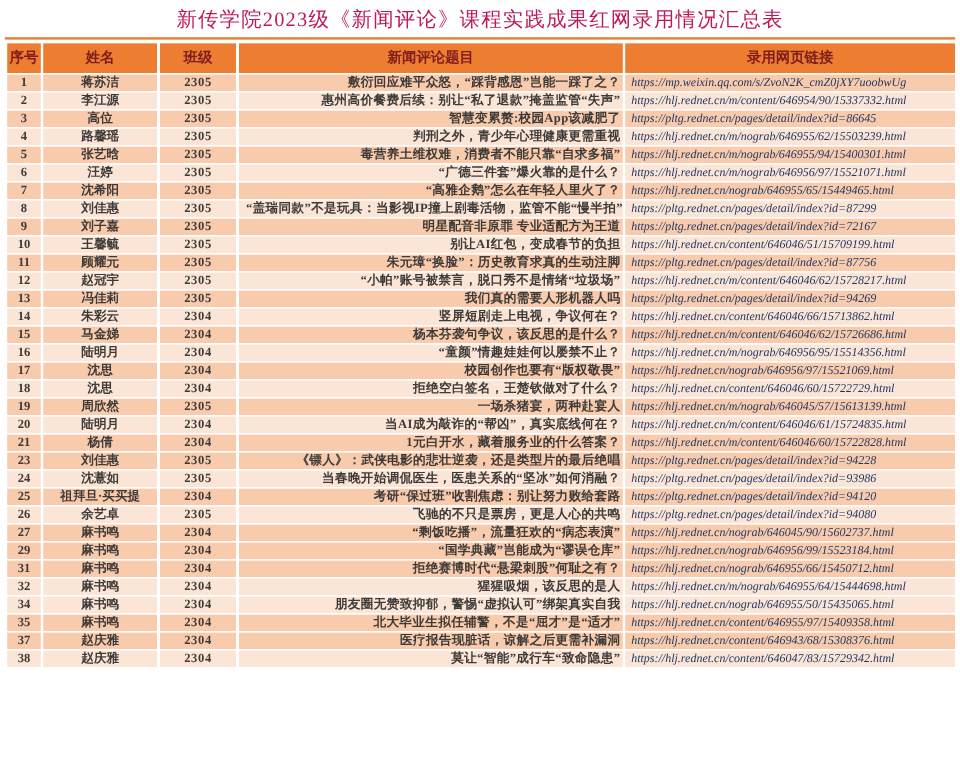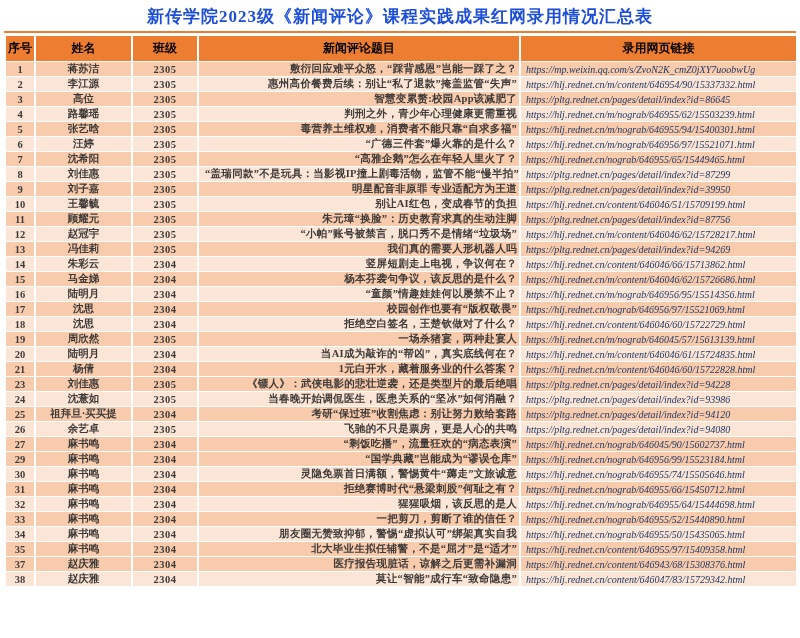--- a/index.html
+++ b/index.html
@@ -1,27 +1,27 @@
 <!DOCTYPE html>
 <html><head>
 <meta charset="utf-8">
 <style>
   html,body{margin:0;padding:0;background:#ffffff;width:800px;height:638px;overflow:hidden;
     font-family:"Liberation Serif","DejaVu Serif",serif;}
   .sheet{width:800px;height:638px;box-sizing:border-box;padding:5px 4px 2px 4px;}
   .page-title{
-    text-align:center;color:#1d4ed8;font-weight:bold;font-size:17px;
+    text-align:center;color:#be185d;font-weight:normal;font-size:17px;
     line-height:24px;letter-spacing:1px;
   }
   .title-rule{height:2px;background:#ED7D31;margin:2px 0 2px 0;}
   table{border-collapse:collapse;width:792px;table-layout:fixed;margin:0;}
   th,td{border:1px solid #ffffff;border-left-width:2px;border-right-width:2px;
     overflow:hidden;white-space:nowrap;box-sizing:border-box;}
   thead th{
-    background:#ED7D31;color:#000000;font-weight:bold;font-size:12px;
+    background:#ED7D31;color:#7f1d1d;font-weight:bold;font-size:12px;
     height:26px;text-align:center;line-height:1.15;padding:0 1px;
   }
   th.c-no{word-break:break-all;}
   tbody td{height:15px;font-size:10.5px;color:#3e3a38;padding:0 2px;}
   tr.dark td{background:#F8CBAD;}
   tr.light td{background:#FBE5D6;}
   td.cell-no,td.cell-name,td.cell-class{text-align:center;font-weight:600;}
   td.cell-class{letter-spacing:0.5px;}
   td.cell-title{text-align:right;padding-left:6px;font-weight:600;letter-spacing:0.3px;}
   td.cell-link{
@@ -110,21 +110,21 @@
           <td class="cell-name">刘佳惠</td>
           <td class="cell-class">2305</td>
           <td class="cell-title">“盖瑞同款”不是玩具：当影视IP撞上剧毒活物，监管不能“慢半拍”</td>
           <td class="cell-link">https://pltg.rednet.cn/pages/detail/index?id=87299</td>
         </tr>
         <tr class="dark">
           <td class="cell-no">9</td>
           <td class="cell-name">刘子嘉</td>
           <td class="cell-class">2305</td>
           <td class="cell-title">明星配音非原罪 专业适配方为王道</td>
-          <td class="cell-link">https://pltg.rednet.cn/pages/detail/index?id=39950</td>
+          <td class="cell-link">https://pltg.rednet.cn/pages/detail/index?id=72167</td>
         </tr>
         <tr class="light">
           <td class="cell-no">10</td>
           <td class="cell-name">王馨毓</td>
           <td class="cell-class">2305</td>
           <td class="cell-title">别让AI红包，变成春节的负担</td>
           <td class="cell-link">https://hlj.rednet.cn/content/646046/51/15709199.html</td>
         </tr>
         <tr class="dark">
           <td class="cell-no">11</td>
@@ -238,47 +238,33 @@
           <td class="cell-title">“剩饭吃播”，流量狂欢的“病态表演”</td>
           <td class="cell-link">https://hlj.rednet.cn/nograb/646045/90/15602737.html</td>
         </tr>
         <tr class="dark">
           <td class="cell-no">29</td>
           <td class="cell-name">麻书鸣</td>
           <td class="cell-class">2304</td>
           <td class="cell-title">“国学典藏”岂能成为“谬误仓库”</td>
           <td class="cell-link">https://hlj.rednet.cn/nograb/646956/99/15523184.html</td>
         </tr>
-        <tr class="light">
-          <td class="cell-no">30</td>
-          <td class="cell-name">麻书鸣</td>
-          <td class="cell-class">2304</td>
-          <td class="cell-title">灵隐免票首日满额，警惕黄牛“薅走”文旅诚意</td>
-          <td class="cell-link">https://hlj.rednet.cn/nograb/646955/74/15505646.html</td>
-        </tr>
         <tr class="dark">
           <td class="cell-no">31</td>
           <td class="cell-name">麻书鸣</td>
           <td class="cell-class">2304</td>
           <td class="cell-title">拒绝赛博时代“悬梁刺股”何耻之有？</td>
           <td class="cell-link">https://hlj.rednet.cn/nograb/646955/66/15450712.html</td>
         </tr>
         <tr class="light">
           <td class="cell-no">32</td>
           <td class="cell-name">麻书鸣</td>
           <td class="cell-class">2304</td>
           <td class="cell-title">猩猩吸烟，该反思的是人</td>
           <td class="cell-link">https://hlj.rednet.cn/m/nograb/646955/64/15444698.html</td>
-        </tr>
-        <tr class="dark">
-          <td class="cell-no">33</td>
-          <td class="cell-name">麻书鸣</td>
-          <td class="cell-class">2304</td>
-          <td class="cell-title">一把剪刀，剪断了谁的信任？</td>
-          <td class="cell-link">https://hlj.rednet.cn/nograb/646955/52/15440890.html</td>
         </tr>
         <tr class="light">
           <td class="cell-no">34</td>
           <td class="cell-name">麻书鸣</td>
           <td class="cell-class">2304</td>
           <td class="cell-title">朋友圈无赞致抑郁，警惕“虚拟认可”绑架真实自我</td>
           <td class="cell-link">https://hlj.rednet.cn/nograb/646955/50/15435065.html</td>
         </tr>
         <tr class="dark">
           <td class="cell-no">35</td>

